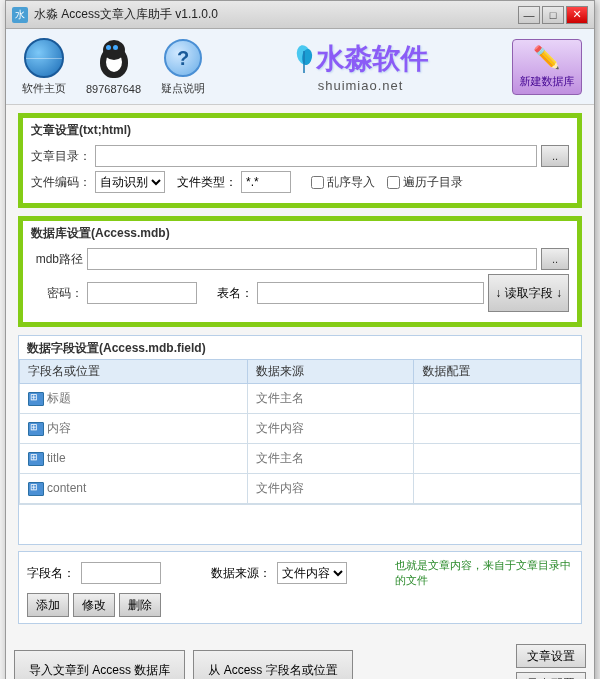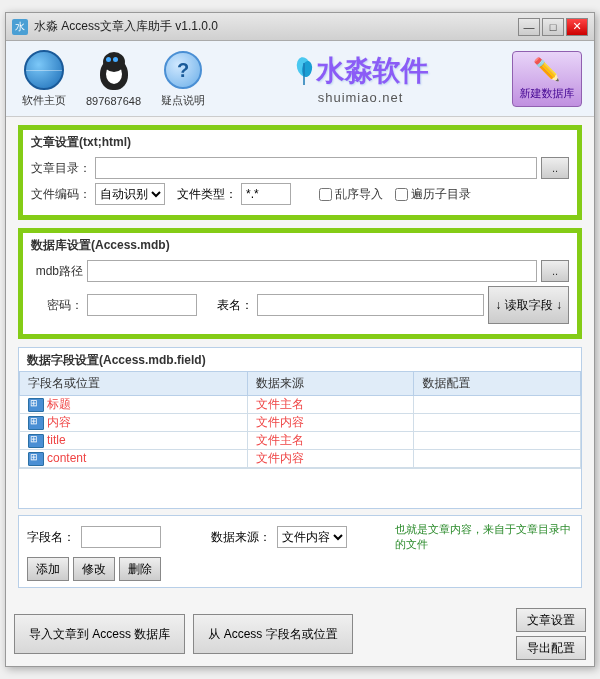--- a/index.html
+++ b/index.html
@@ -237,22 +237,22 @@
     .data-table th {
       background: #e0ecf8;
       border: 1px solid #b8cfe8;
       padding: 3px 8px;
       text-align: left;
       font-weight: normal;
       color: #333;
     }
     .data-table td {
       border: 1px solid #d0dde8;
-      padding: 0 8px;
-      font-size: 12px; color: #ef4444;
+      padding: 6px 8px;
+      font-size: 12px; color: #737373;
     }
     .row-icon {
       display: inline-block;
       width: 16px; height: 14px;
       background: #4a8fd4;
       border: 1px solid #2a6fa4;
       border-radius: 1px;
       vertical-align: middle;
       margin-right: 3px;
       position: relative;
@@ -388,21 +388,21 @@
 
         <div class="form-row">
           <span class="form-label">文件编码：</span>
           <select class="select-box">
             <option>自动识别</option>
             <option>UTF-8</option>
             <option>GBK</option>
           </select>
           <span style="margin-left:8px;">文件类型：</span>
           <input class="input-short" type="text" value="*.*" style="width: 50px;">
-          <label class="checkbox-label" style="margin-left:24px;">
+          <label class="checkbox-label" style="margin-left:16px;">
             <input type="checkbox" style="">
             <span>乱序导入</span>
           </label>
           <label class="checkbox-label" style="margin-left:8px;">
             <input type="checkbox" style="">
             <span>遍历子目录</span>
           </label>
         </div>
       </div>
     </div>

